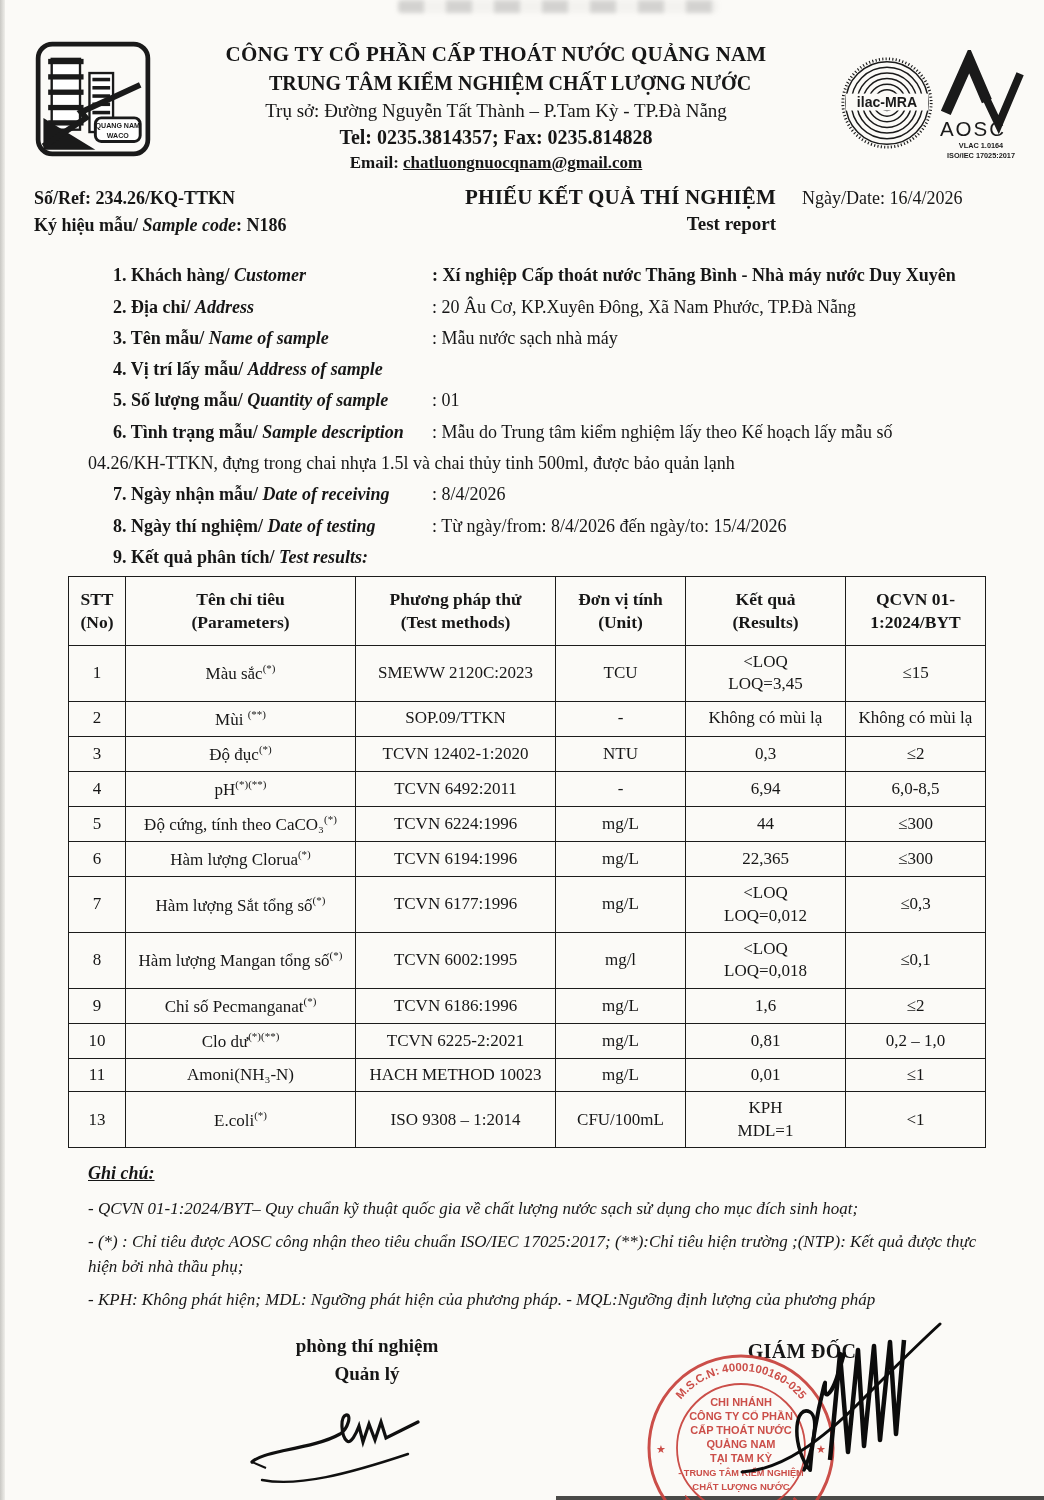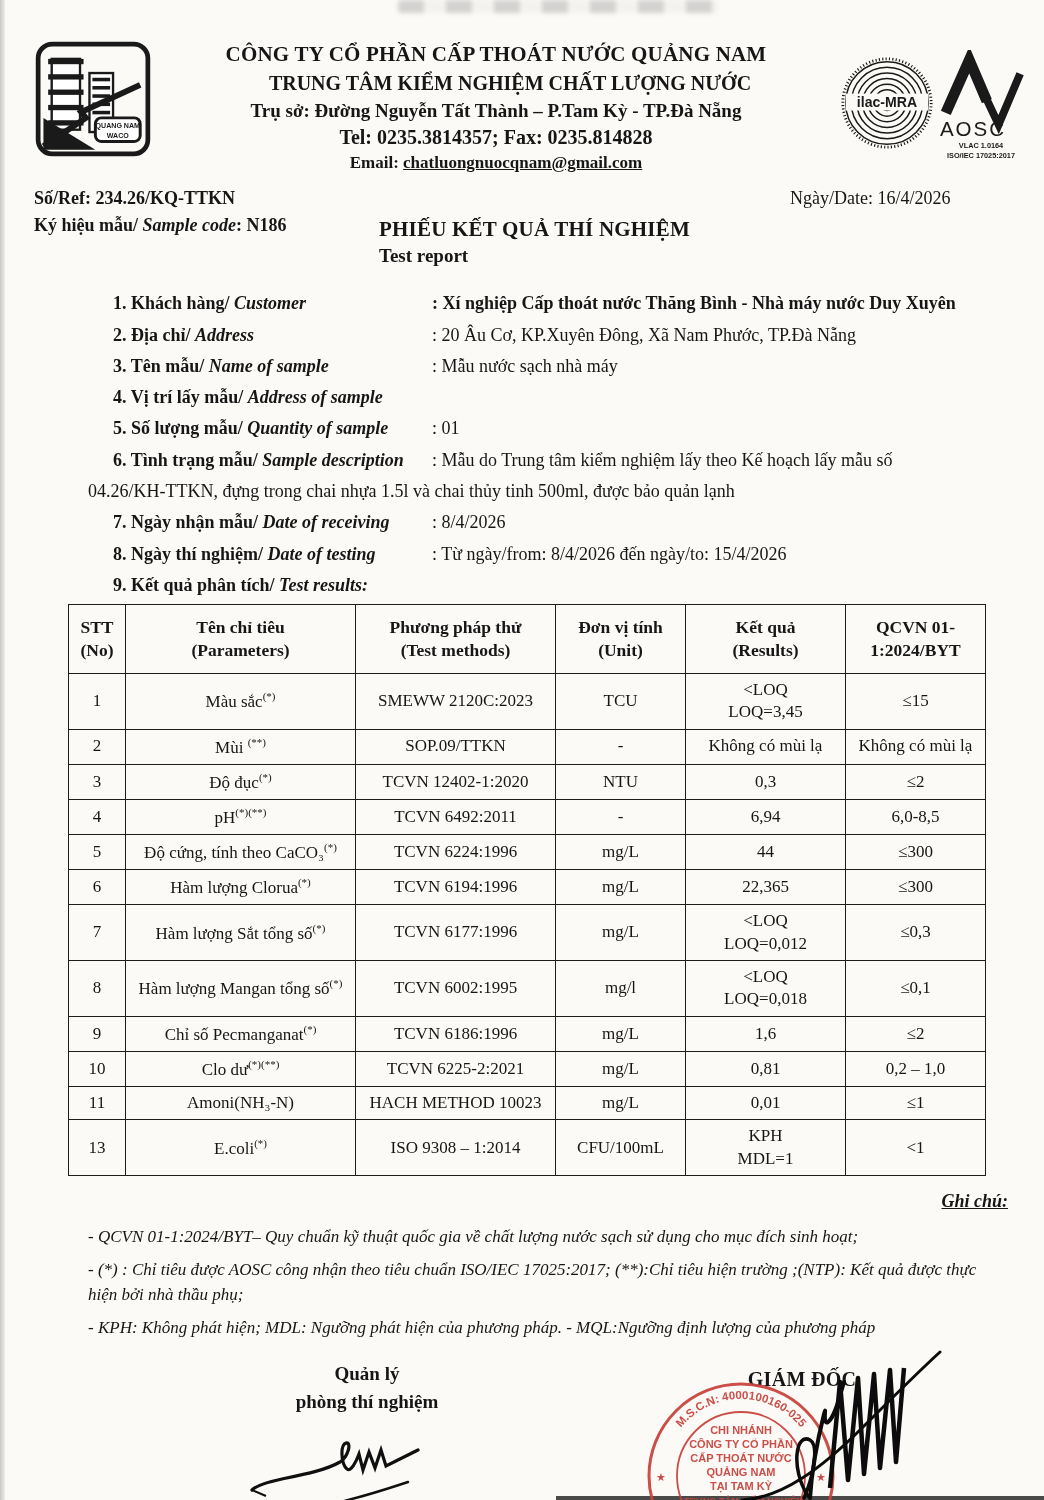--- a/index.html
+++ b/index.html
@@ -14,50 +14,50 @@
   .edge-bottom{position:absolute;left:556px;bottom:0;width:488px;height:4px;background:#4a4a48;}
   .top-smudge{position:absolute;left:398px;top:0;width:320px;height:13px;background:
     repeating-linear-gradient(90deg,rgba(110,110,110,.28) 0 26px,rgba(110,110,110,.05) 26px 48px);
     filter:blur(2.2px);border-radius:4px;}
   
   .header{display:flex;align-items:flex-start;padding:40px 18px 0 34px;}
   .logo-left{flex:0 0 118px;}
   .header-center{flex:1;text-align:center;padding-top:2px;line-height:1.22;}
   .hc1{font-size:21px;font-weight:600;letter-spacing:.2px;}
   .hc2{font-size:20px;font-weight:700;margin-top:3px;padding-left:28px;}
-  .hc3{font-size:19px;font-weight:700;margin-top:4px;}
+  .hc3{font-size:19px;font-weight:400;margin-top:4px;}
   .hc4{font-size:20px;font-weight:700;margin-top:3px;}
   .hc5{font-size:17px;font-weight:700;margin-top:3px;}
   .hc5 .email{text-decoration:underline;}
   .header-right{flex:0 0 186px;display:flex;align-items:flex-start;gap:2px;padding-top:10px;}
   
-  .meta{display:grid;grid-template-columns:345px 1fr 250px;padding:12px 30px 0 34px;align-items:start;}
+  .meta{display:grid;grid-template-columns:345px 1fr 250px;padding:12px 18px 0 34px;align-items:start;}
   .meta-left{font-size:18px;font-weight:700;line-height:1.5;}
   .meta-left .it{font-style:italic;}
-  .meta-center{text-align:left;margin-top:32px;}
+  .meta-center{text-align:right;}
   .title-vi{font-size:21px;font-weight:700;letter-spacing:.2px;}
   .title-en{font-size:19px;font-weight:700;margin-top:3px;}
   .meta-right{font-size:18px;padding-top:3px;padding-left:26px;}
   
   .items{margin:24px 30px 0 88px;font-size:18px;}
   .item-row{display:flex;margin:0 0 7px 25px;line-height:1.35;}
   .item-label{flex:0 0 auto;min-width:319px;font-weight:700;}
   .item-label .lbl-en{font-style:italic;}
   .item-value{flex:1;}
   .item-value.bold{font-weight:700;}
   .item-continuation{margin:0 0 7px 0;line-height:1.35;}
   
   table.results{border-collapse:collapse;margin:6px 0 0 68px;table-layout:fixed;width:917px;}
   table.results th,table.results td{border:1.7px solid #1c1c1c;vertical-align:middle;text-align:center;}
   table.results th{font-size:17.5px;font-weight:700;padding:11px 4px;line-height:1.3;}
   table.results td{font-size:17px;padding:5px 6px;line-height:1.32;}
   table.results td sup{font-size:11px;}
   
   .notes{margin:12px 36px 0 88px;font-style:italic;font-size:17px;line-height:1.5;}
-  .notes-title{font-size:18px;font-weight:700;text-decoration:underline;margin-bottom:9px;text-align:right;}
+  .notes-title{font-size:18px;font-weight:700;text-decoration:underline;margin-bottom:9px;}
   .note-line{margin-bottom:7px;}
   
   .signatures{position:relative;height:224px;margin-top:12px;}
   .sig-title-left{position:absolute;left:252px;top:8px;width:230px;text-align:center;font-weight:700;font-size:19px;line-height:1.45;}
   .sig-title-right{position:absolute;left:702px;top:16px;width:200px;text-align:center;font-weight:700;font-size:20px;letter-spacing:.3px;}
   .sig-left-svg{position:absolute;left:248px;top:60px;}
   .stamp-svg{position:absolute;left:641px;top:24px;opacity:.93;}
   .sig-right-svg{position:absolute;left:712px;top:-4px;}
 </style>
 </head>
@@ -341,22 +341,22 @@
     <div class="notes-title">Ghi chú:</div>
     <div>
         <div class="note-line">- QCVN 01-1:2024/BYT– Quy chuẩn kỹ thuật quốc gia về chất lượng nước sạch sử dụng cho mục đích sinh hoạt;</div>
         <div class="note-line">- (*) : Chỉ tiêu được AOSC công nhận theo tiêu chuẩn ISO/IEC 17025:2017; (**):Chỉ tiêu hiện trường ;(NTP): Kết quả được thực hiện bởi nhà thầu phụ;</div>
         <div class="note-line">- KPH: Không phát hiện; MDL: Ngưỡng phát hiện của phương pháp. - MQL:Ngưỡng định lượng của phương pháp</div>
       </div>
   </div>
 
   <div class="signatures">
     <div class="sig-title-left">
+      <div>phòng thí nghiệm</div>
       <div>Quản lý</div>
-      <div>phòng thí nghiệm</div>
     </div>
     <div class="sig-title-right">GIÁM ĐỐC</div>
 
     <svg class="sig-left-svg" width="180" height="110" viewBox="0 0 180 110">
       <path d="M4 78 C8 74 20 70 34 67 C58 62 78 58 92 50 C100 45 104 30 98 31 C92 33 93 52 99 57 C103 60 108 50 111 42 L115 58 L121 40 L127 56 L133 38 L138 54 C146 50 158 44 170 38" fill="none" stroke="#101010" stroke-width="3.2" stroke-linecap="round"></path>
       <path d="M4 78 L18 84" fill="none" stroke="#101010" stroke-width="2"></path>
       <path d="M14 96 C50 103 100 90 160 70" fill="none" stroke="#101010" stroke-width="2.4" stroke-linecap="round"></path>
     </svg>
 
     <svg class="stamp-svg" width="200" height="200" viewBox="0 0 200 200">

